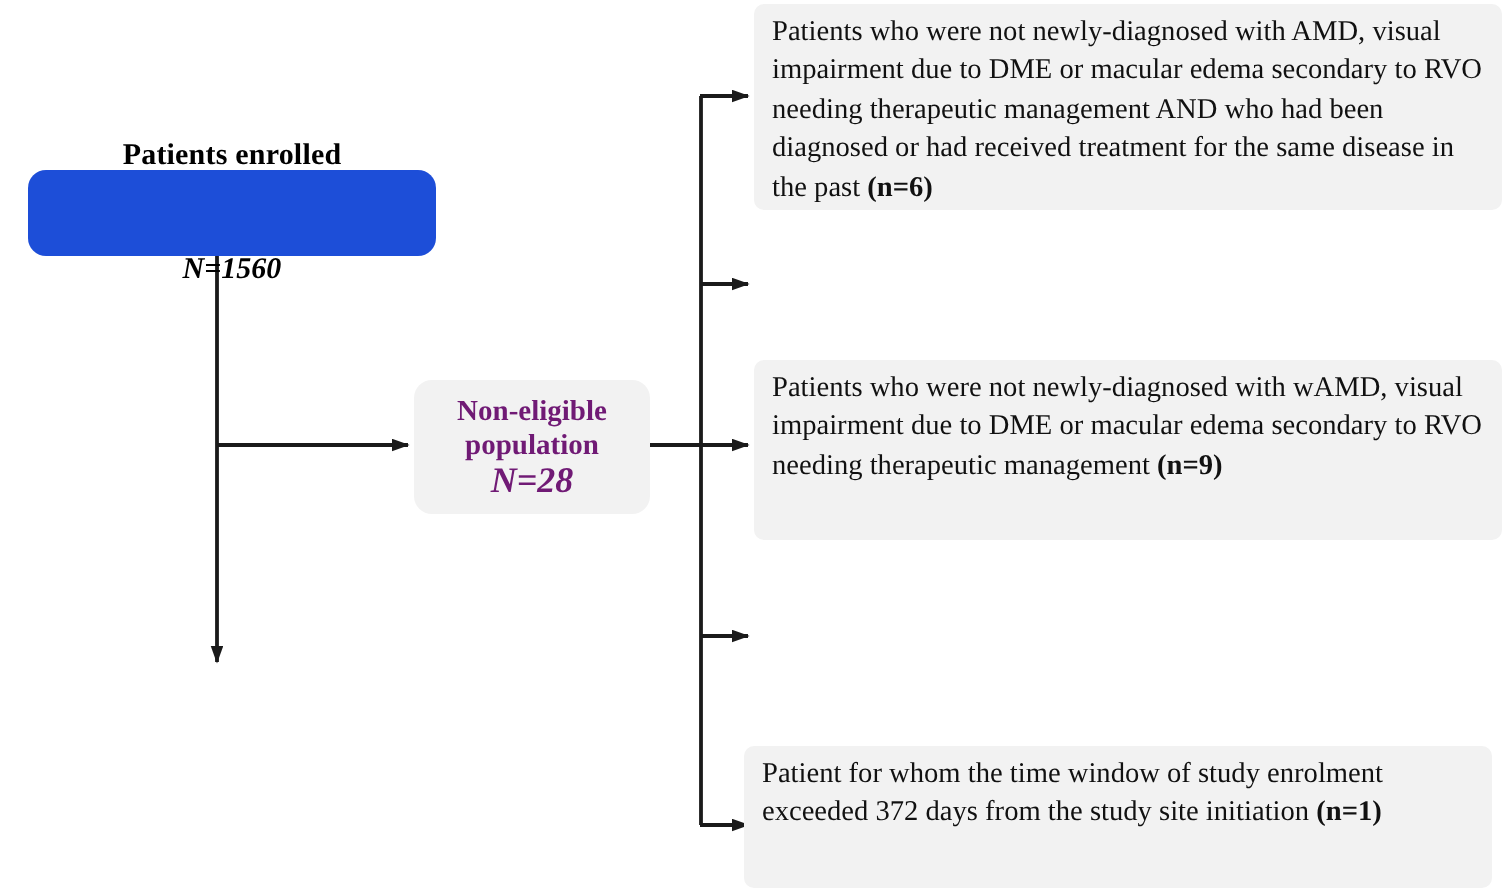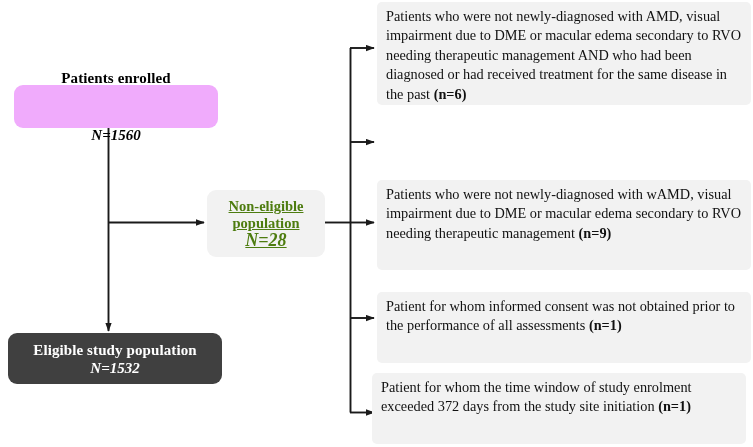--- a/index.html
+++ b/index.html
@@ -9,22 +9,22 @@
     font-family:"Liberation Serif", serif;
     overflow:hidden;
   }
   #stage{position:relative;width:753px;height:447px;}
 
   svg#wires{position:absolute;left:0;top:0;width:753px;height:447px;pointer-events:none;}
 
   .node{position:absolute;box-sizing:border-box;display:flex;flex-direction:column;
         align-items:center;justify-content:center;text-align:center;}
 
-  .node-light{background:#f0abfc;border-radius:9px;color:#000;gap:39px;}
-  .node-faint{background:#f2f2f2;border-radius:9px;color:#4d7c0f;text-decoration:underline;}
+  .node-light{background:#1d4ed8;border-radius:9px;color:#000;gap:39px;}
+  .node-faint{background:#f2f2f2;border-radius:9px;color:#701a75;}
   .node-dark{background:#404040;border-radius:9px;color:#ffffff;}
 
   .ttl{font-weight:bold;font-size:15px;line-height:18px;letter-spacing:.1px;}
   .ttl-sm{font-weight:bold;font-size:14.5px;line-height:17px;}
   .cnt{font-style:italic;font-weight:bold;font-size:15px;line-height:18px;}
   .cnt-sm{font-style:italic;font-weight:bold;font-size:18px;line-height:17px;}
 
   .reason{position:absolute;box-sizing:border-box;background:#f2f2f2;border-radius:5px;
           color:#111;font-size:14.3px;line-height:19.4px;padding:5px 8px 5px 9px;
           text-align:left;}
@@ -61,35 +61,28 @@
     <div class="ttl">Patients enrolled</div>
     <div class="cnt">N=1560</div>
   </div>
 
   <div class="node node-faint" style="left:207px;top:190px;width:118px;height:67px;">
     <div class="ttl-sm">Non-eligible</div>
     <div class="ttl-sm">population</div>
     <div class="cnt-sm">N=28</div>
   </div>
 
-  <div class="node node-dark" style="left:8px;top:333px;width:214px;height:51px;">
-    <div class="ttl">Eligible study population</div>
-    <div class="cnt">N=1532</div>
-  </div>
 
   <div class="reason" style="left:377px;top:2px;width:374px;height:103px;">
     <span>Patients who were not newly-diagnosed with AMD, visual impairment due to DME or macular edema secondary to RVO needing therapeutic management AND  who had been diagnosed or had received treatment for the same disease in the past  </span><b>(n=6)</b>
   </div>
 
 
   <div class="reason" style="left:377px;top:180px;width:374px;height:90px;">
     <span>Patients who were not newly-diagnosed with wAMD, visual impairment due to DME or macular edema secondary to RVO needing therapeutic management </span><b>(n=9)</b>
   </div>
 
-  <div class="reason" style="left:377px;top:292px;width:374px;height:71px;">
-    <span>Patient for whom informed consent was not obtained prior to the performance of all assessments </span><b>(n=1)</b>
-  </div>
 
   <div class="reason" style="left:372px;top:373px;width:374px;height:71px;">
     <span>Patient for whom the time window of study enrolment exceeded 372 days from the study site initiation </span><b>(n=1)</b>
   </div>
 
 </div>
 
 </body></html>

